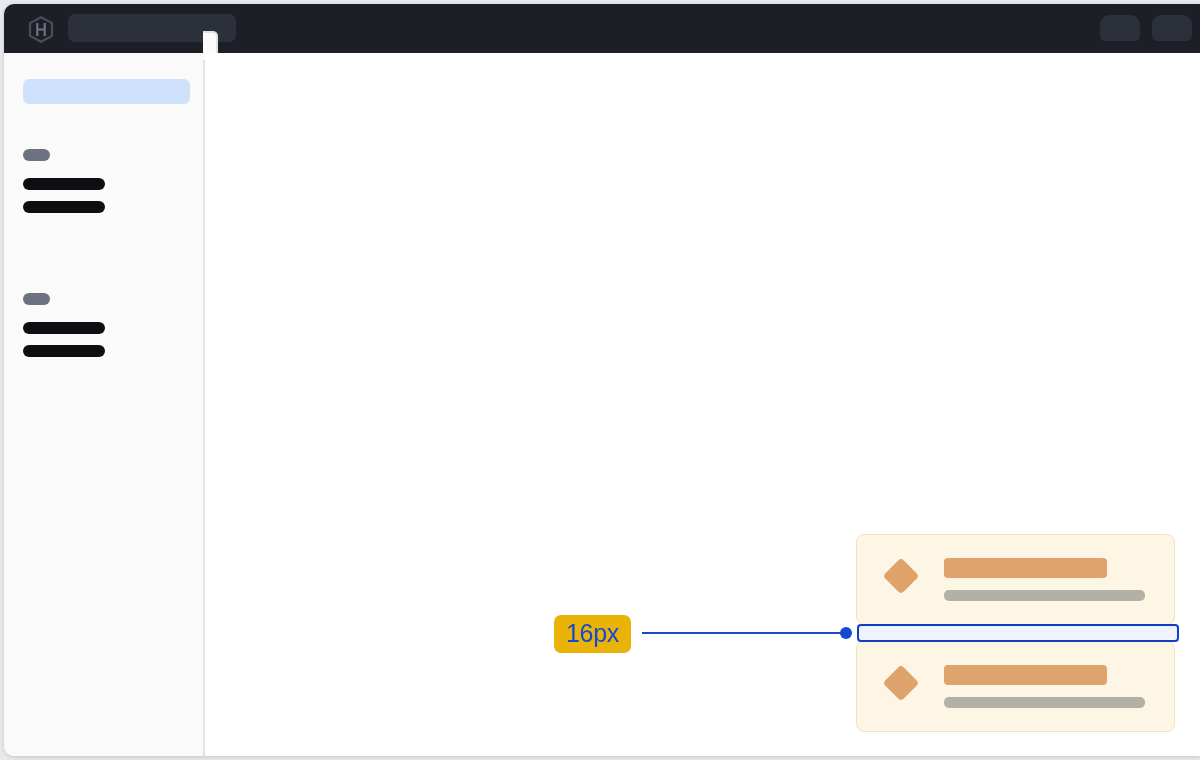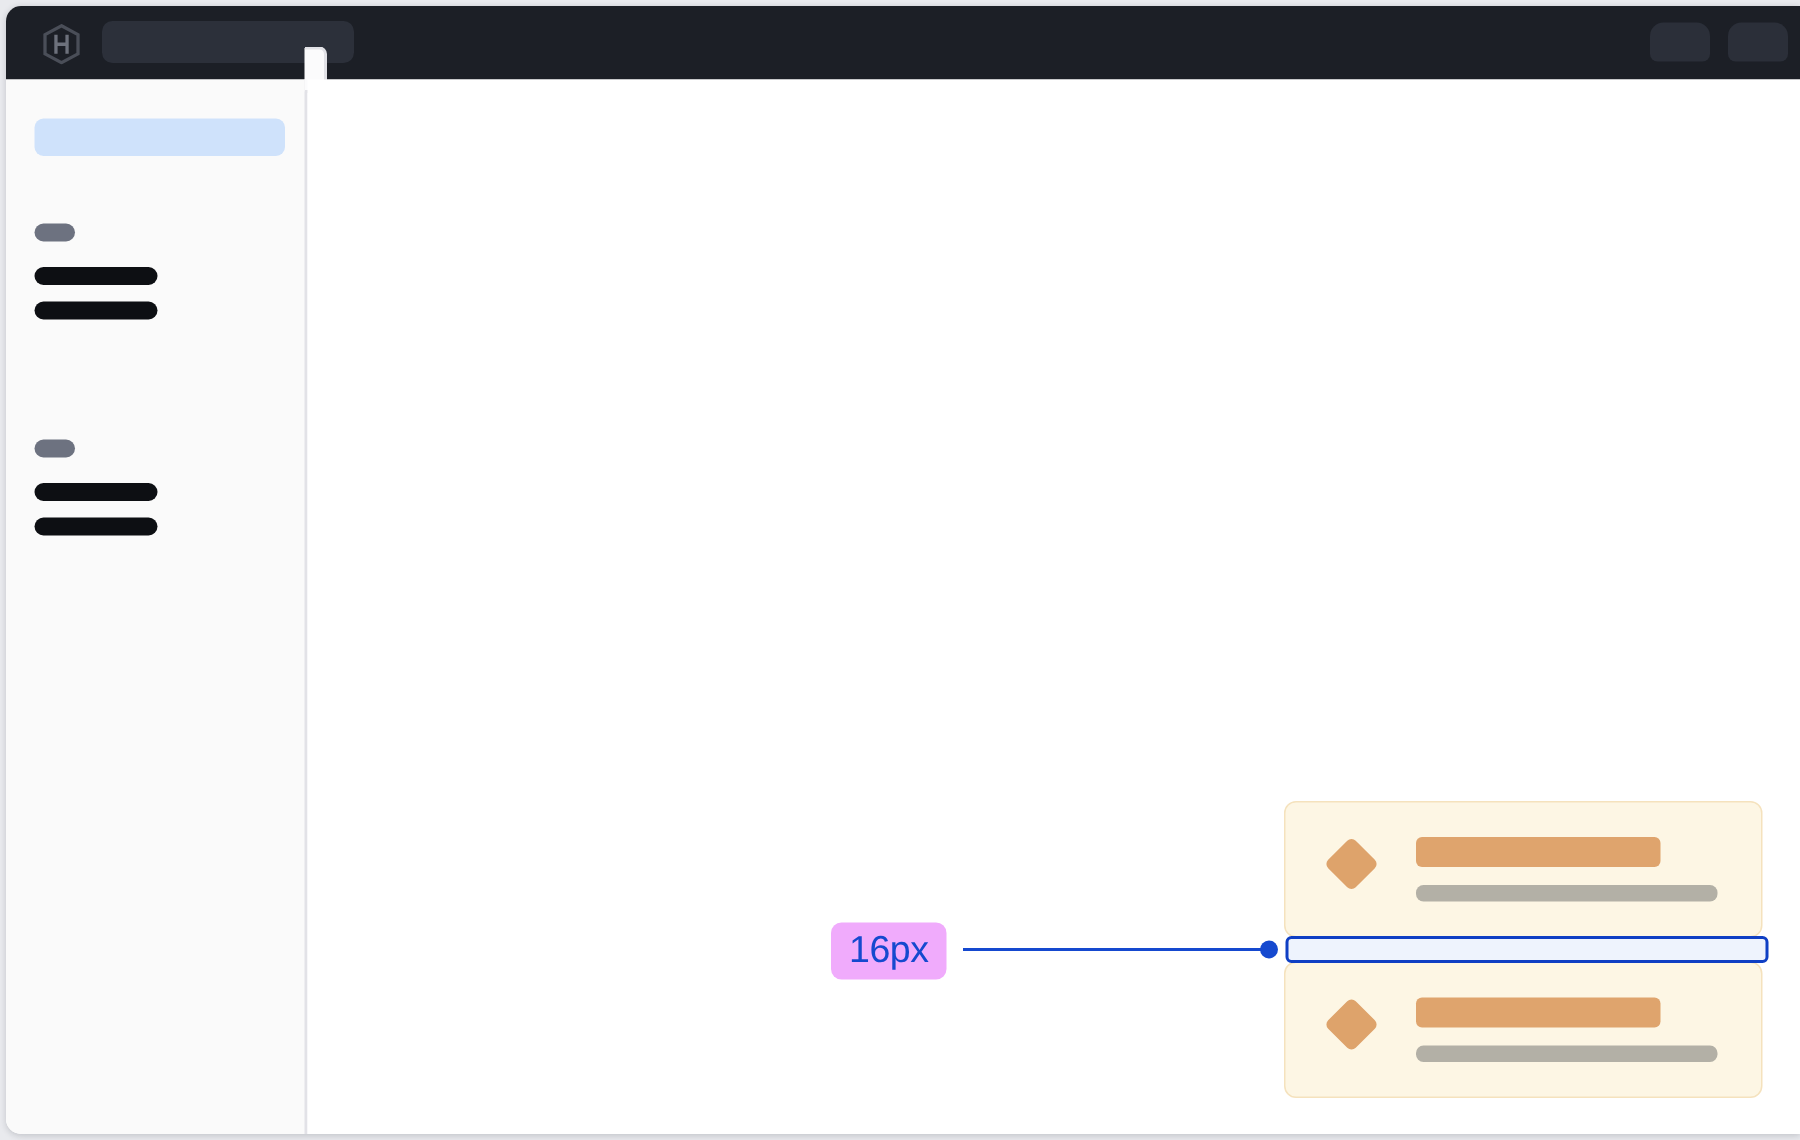--- a/index.html
+++ b/index.html
@@ -211,21 +211,21 @@
     background: #1549cf;
   }
 
   #measure-value-chip {
     position: absolute;
     left: 349px;
     top: 562px;
     min-width: 62px;
     padding: 4px 12px 6px 12px;
     box-sizing: border-box;
-    background: #f0abfc;
+    background: #eab308;
     border-radius: 7px;
     color: #1549cf;
     font-size: 25px;
     line-height: 28px;
     text-align: center;
     letter-spacing: -0.3px;
     white-space: nowrap;
   }
 </style>
 </head>

